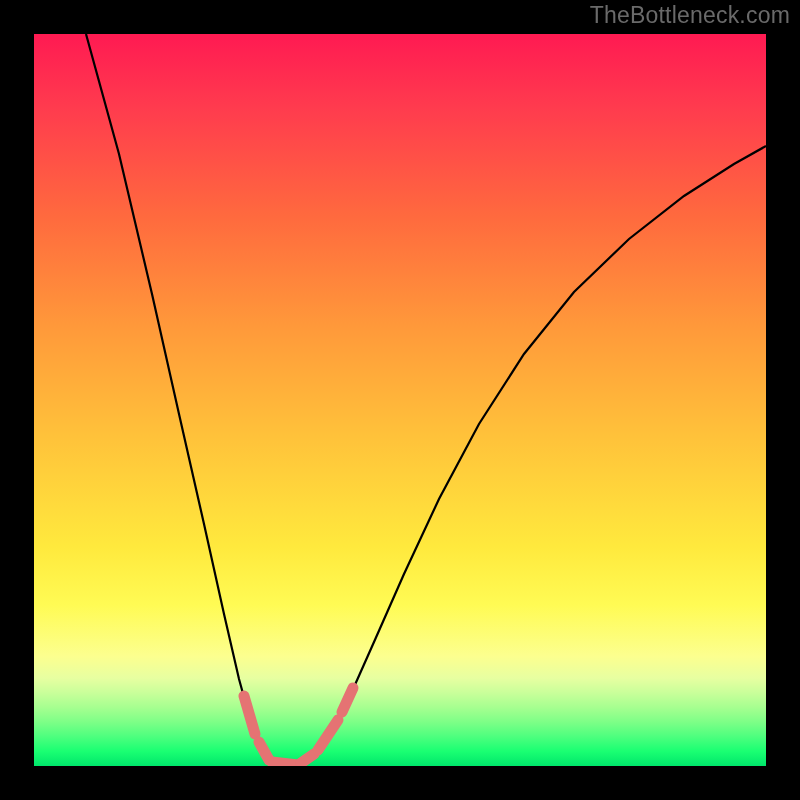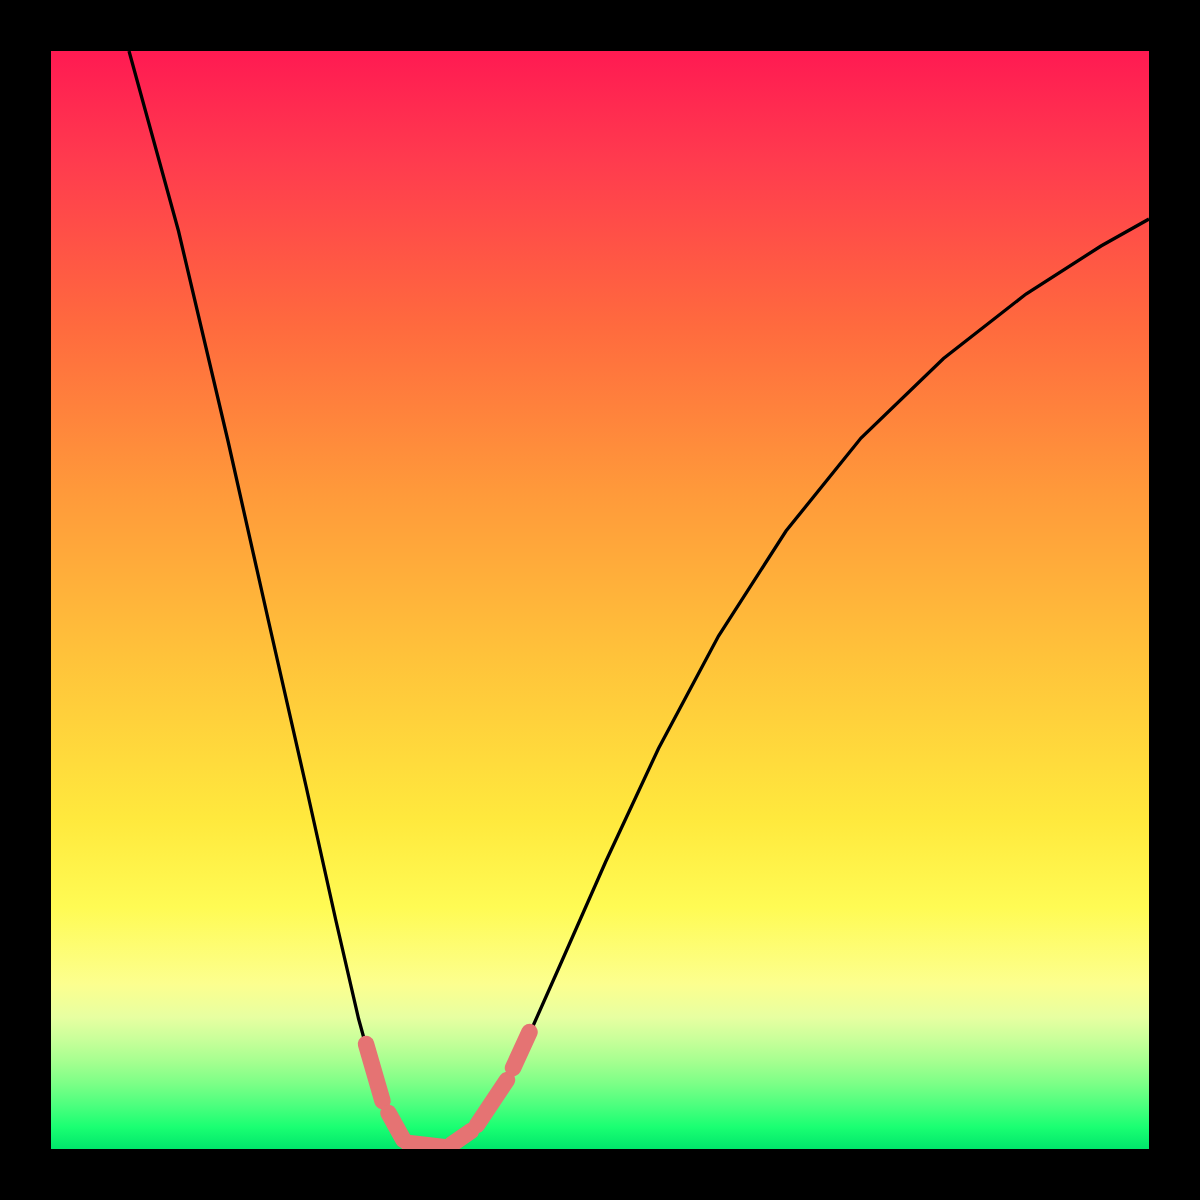--- a/index.html
+++ b/index.html
@@ -61,20 +61,21 @@
     position: absolute;
     inset: 0;
     width: 732px;
     height: 732px;
   }
 </style>
 </head>
 <body>
 
 <div class="frame">
+  <div class="watermark">TheBottleneck.com</div>
   <div class="plot">
     <div class="gradient"></div>
     <svg class="curve" viewBox="0 0 732 732">
       <path id="main-curve" fill="none" stroke="#000000" stroke-width="2.2" d="M 52 0 L 85 120 L 118 260 L 145 380 L 170 490 L 190 580 L 205 645 L 216 685 L 226 712 L 234 724 L 241 729 L 250 731 L 260 731 L 268 729 L 276 725 L 286 715 L 298 698 L 316 662 L 340 608 L 370 540 L 405 465 L 445 390 L 490 320 L 540 258 L 595 205 L 650 162 L 700 130 L 732 112"></path>
       <g id="marker-group">
           <line x1="210" y1="662" x2="221" y2="700" stroke="#e57373" stroke-width="11" stroke-linecap="round"></line>
           <line x1="225" y1="708" x2="235" y2="726" stroke="#e57373" stroke-width="11" stroke-linecap="round"></line>
           <line x1="238" y1="728" x2="264" y2="731" stroke="#e57373" stroke-width="11" stroke-linecap="round"></line>
           <line x1="267" y1="729" x2="280" y2="720" stroke="#e57373" stroke-width="11" stroke-linecap="round"></line>
           <line x1="284" y1="716" x2="304" y2="686" stroke="#e57373" stroke-width="11" stroke-linecap="round"></line>

